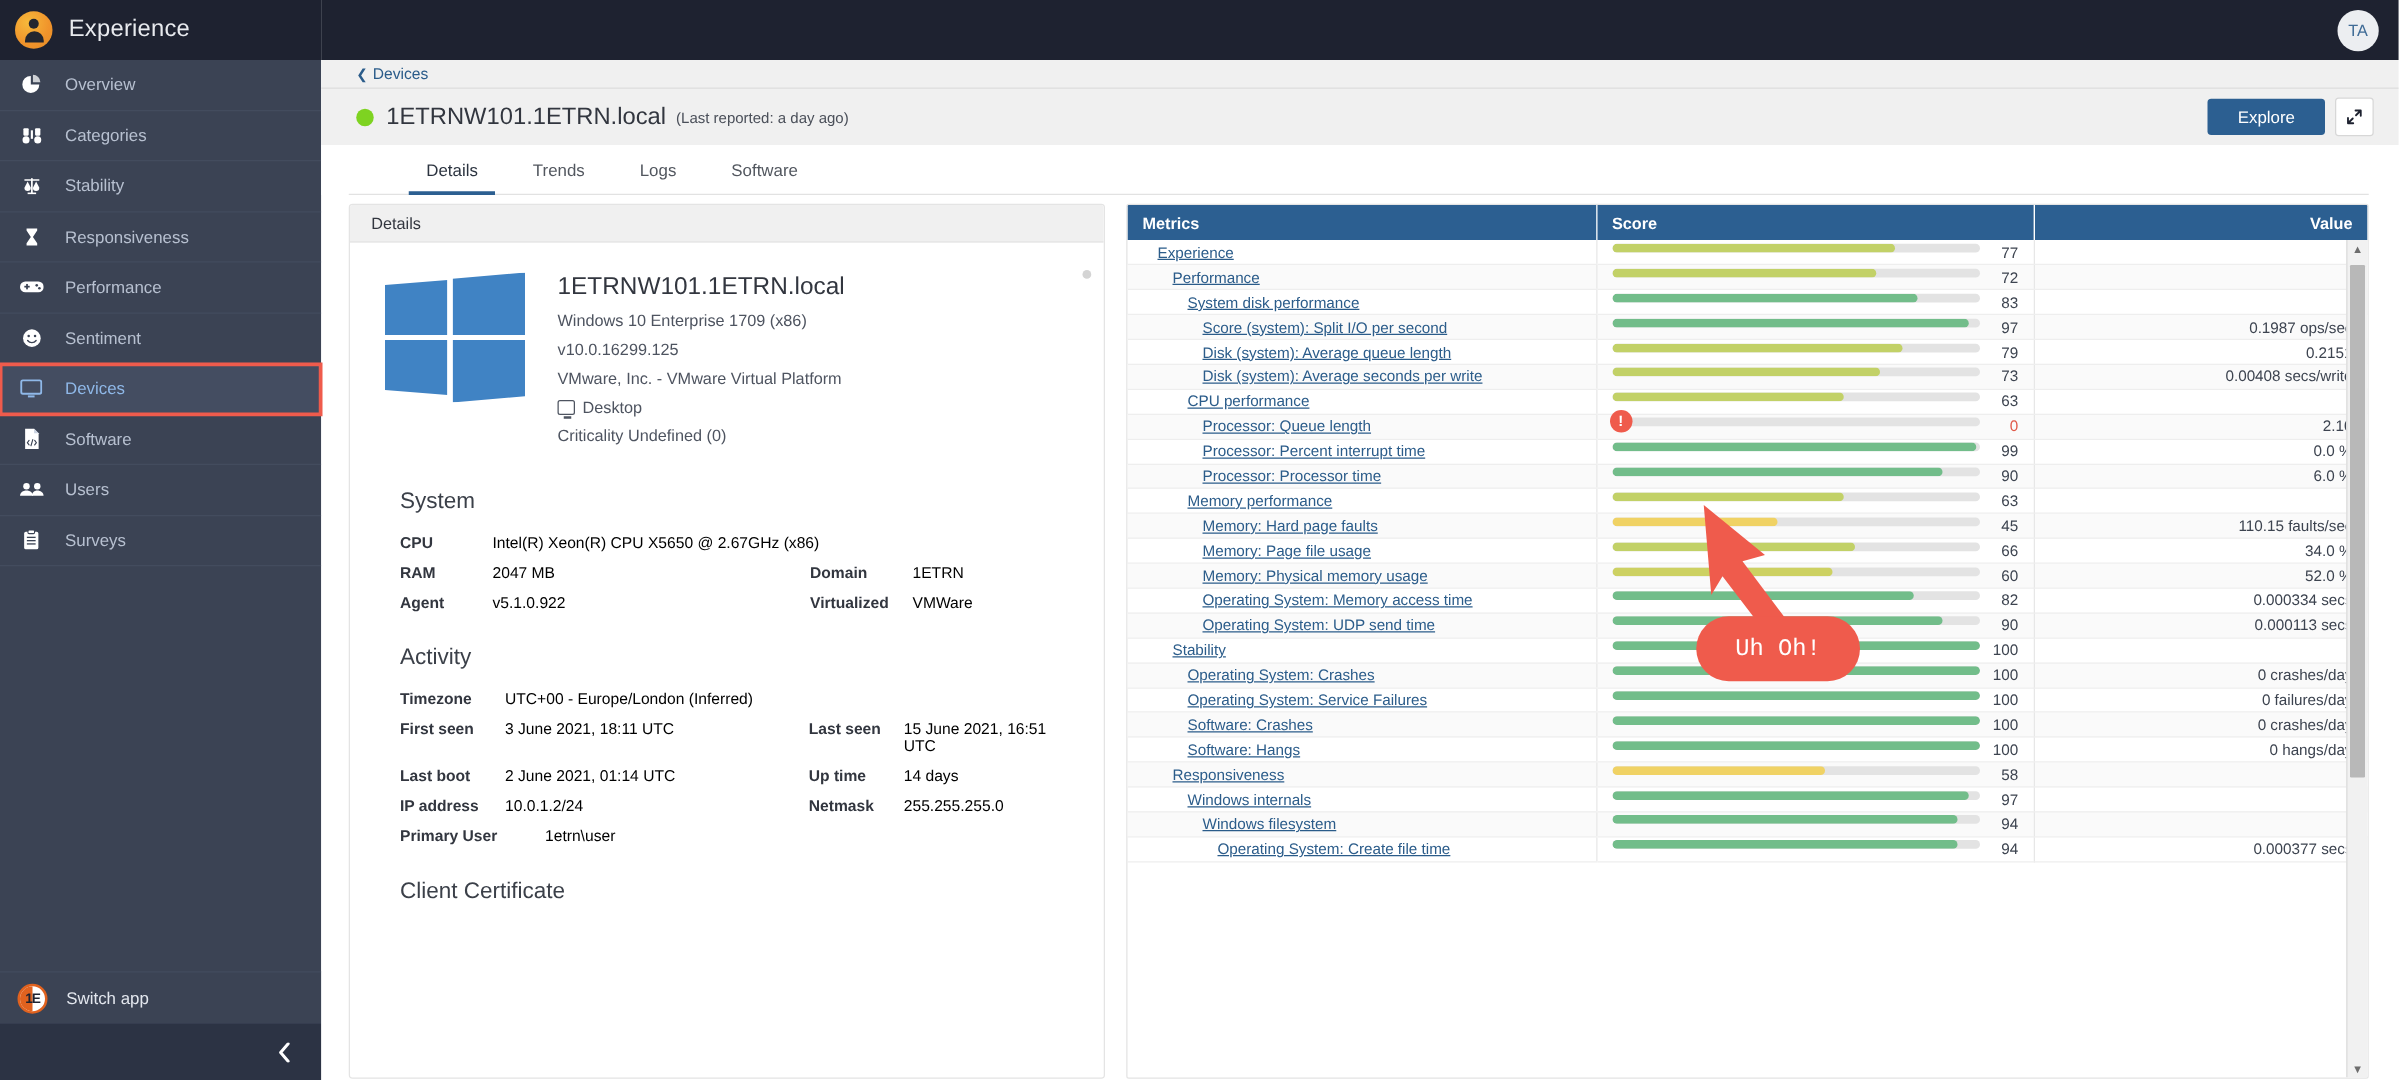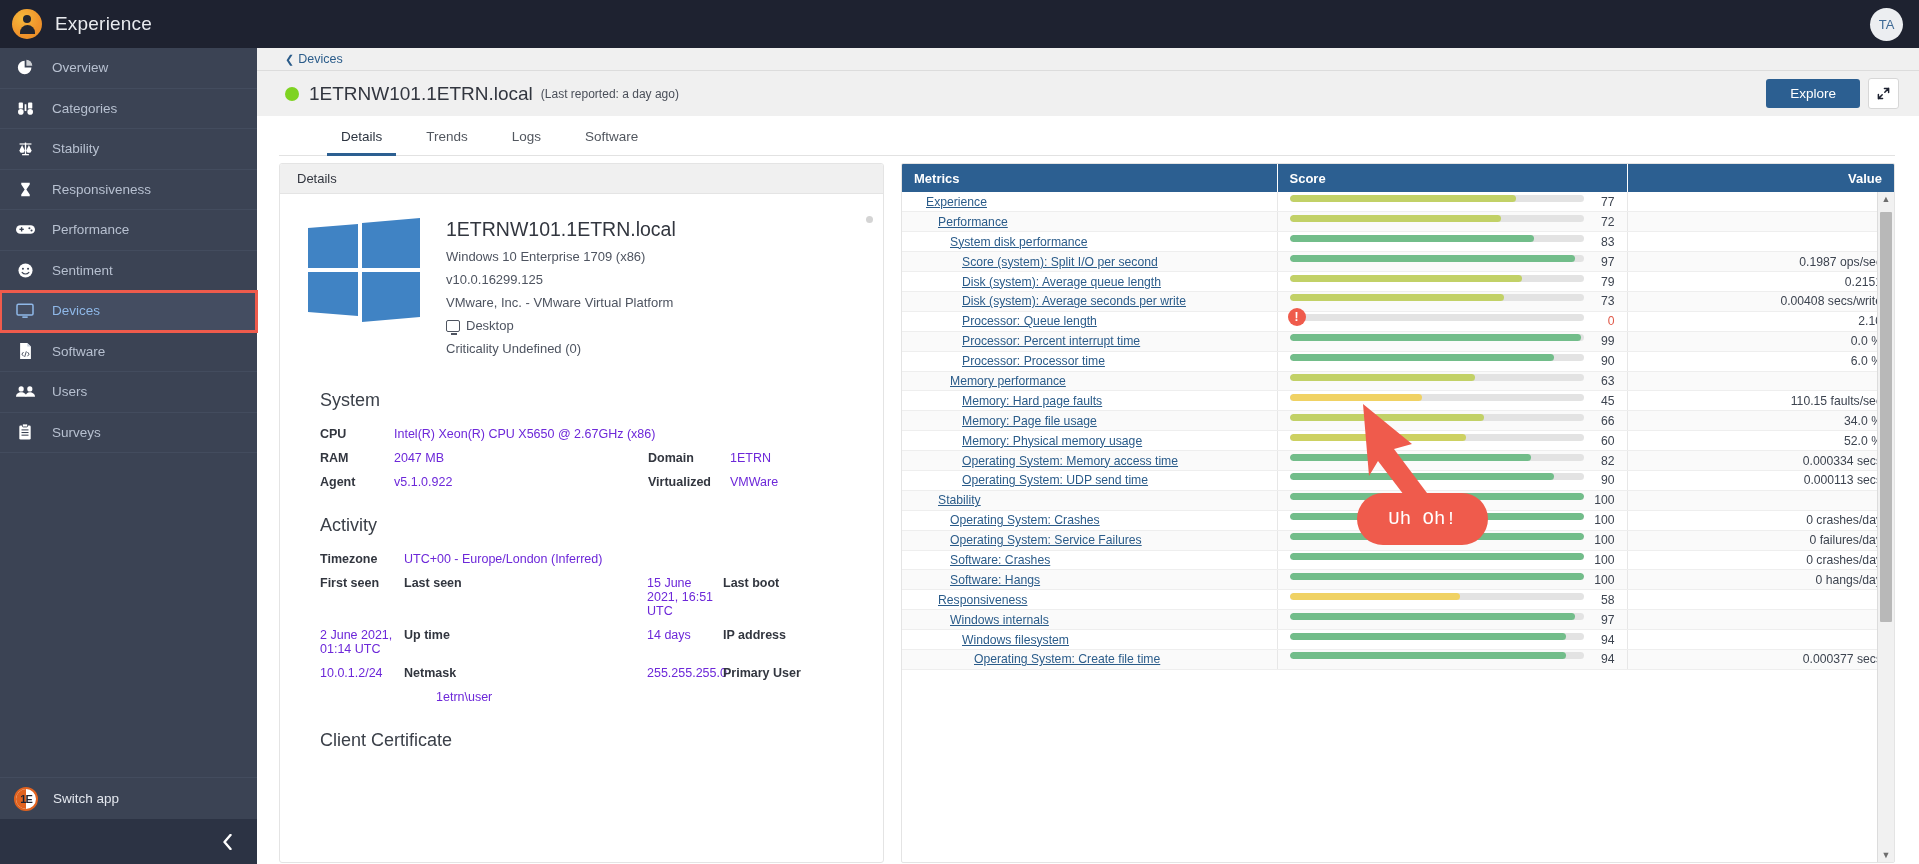--- a/index.html
+++ b/index.html
@@ -204,21 +204,21 @@
   .dev-meta { padding-top: 2px; }
   .dev-name { font-size: 19.5px; color: #32363f; margin-bottom: 8px; }
   .dev-line { font-size: 13px; color: #4e5460; margin-bottom: 8px; }
   .dev-line.icon-line { display: flex; align-items: center; gap: 6px; }
   .monitor-ico { width: 14px; height: 12px; border: 1.5px solid #4e5460; border-radius: 2px; position: relative; }
   .monitor-ico::after { content: ""; position: absolute; left: 4px; bottom: -4px; width: 6px; height: 2px; background: #4e5460; }
 
   .sec-title { font-size: 18px; color: #3b4049; margin: 26px 0 16px 12px; font-weight: normal; }
   .kv-grid { display: grid; grid-template-columns: 74px 254px 82px auto; row-gap: 10px; margin-left: 12px; }
   .kv-k { font-size: 12.5px; color: #32363f; font-weight: bold; }
-  .kv-v { font-size: 12.5px; color: #6d28d9; }
+  .kv-v { font-size: 12.5px; color: #000000; }
   .kv-wide { grid-column: 2 / 5; }
 
   .kv-grid2 { display: grid; grid-template-columns: 84px 243px 76px auto; row-gap: 10px; margin-left: 12px; }
 
   
   .card-metrics {
     flex: 1 1 auto; height: 700px;
     border: 1px solid #e4e4e4; border-radius: 2px;
     background: #ffffff; overflow: hidden; position: relative;
   }
@@ -504,20 +504,21 @@
             <div class="kv-k">Virtualized</div>
             <div class="kv-v">VMWare</div>
           </div>
 
           <div class="sec-title">Activity</div>
           <div class="kv-grid2">
             <div class="kv-k">Timezone</div>
             <div class="kv-v kv-wide">UTC+00 - Europe/London (Inferred)</div>
 
             <div class="kv-k">First seen</div>
+            <div class="kv-v">3 June 2021, 18:11 UTC</div>
             <div class="kv-k">Last seen</div>
             <div class="kv-v">15 June 2021, 16:51 UTC</div>
 
             <div class="kv-k">Last boot</div>
             <div class="kv-v">2 June 2021, 01:14 UTC</div>
             <div class="kv-k">Up time</div>
             <div class="kv-v">14 days</div>
 
             <div class="kv-k">IP address</div>
             <div class="kv-v">10.0.1.2/24</div>
@@ -608,20 +609,32 @@
                   <div class="score-wrap">
                     <div class="bar bar-cell-rel">
                       <span style="width: 73%; background: rgb(194, 209, 103);"></span>
                     </div>
                     <span class="score-num">73</span>
                   </div>
                 </td>
                 <td class="c-value-cell">0.00408 secs/write</td>
               </tr>
               <tr>
+                <td><span class="m-link" style="margin-left: 36px;">CPU performance</span></td>
+                <td class="c-score-cell">
+                  <div class="score-wrap">
+                    <div class="bar bar-cell-rel">
+                      <span style="width: 63%; background: rgb(194, 209, 103);"></span>
+                    </div>
+                    <span class="score-num">63</span>
+                  </div>
+                </td>
+                <td class="c-value-cell"></td>
+              </tr>
+              <tr>
                 <td><span class="m-link" style="margin-left: 48px;">Processor: Queue length</span></td>
                 <td class="c-score-cell">
                   <div class="score-wrap">
                     <div class="bar bar-cell-rel" style="overflow: visible;">
                       <span style="width: 3%; background: rgb(239, 91, 76);"></span>
                       <div class="alert-ico" style="position: absolute; left: -2px; top: -6px;">!</div>
                     </div>
                     <span class="score-num alert">0</span>
                   </div>
                 </td>

